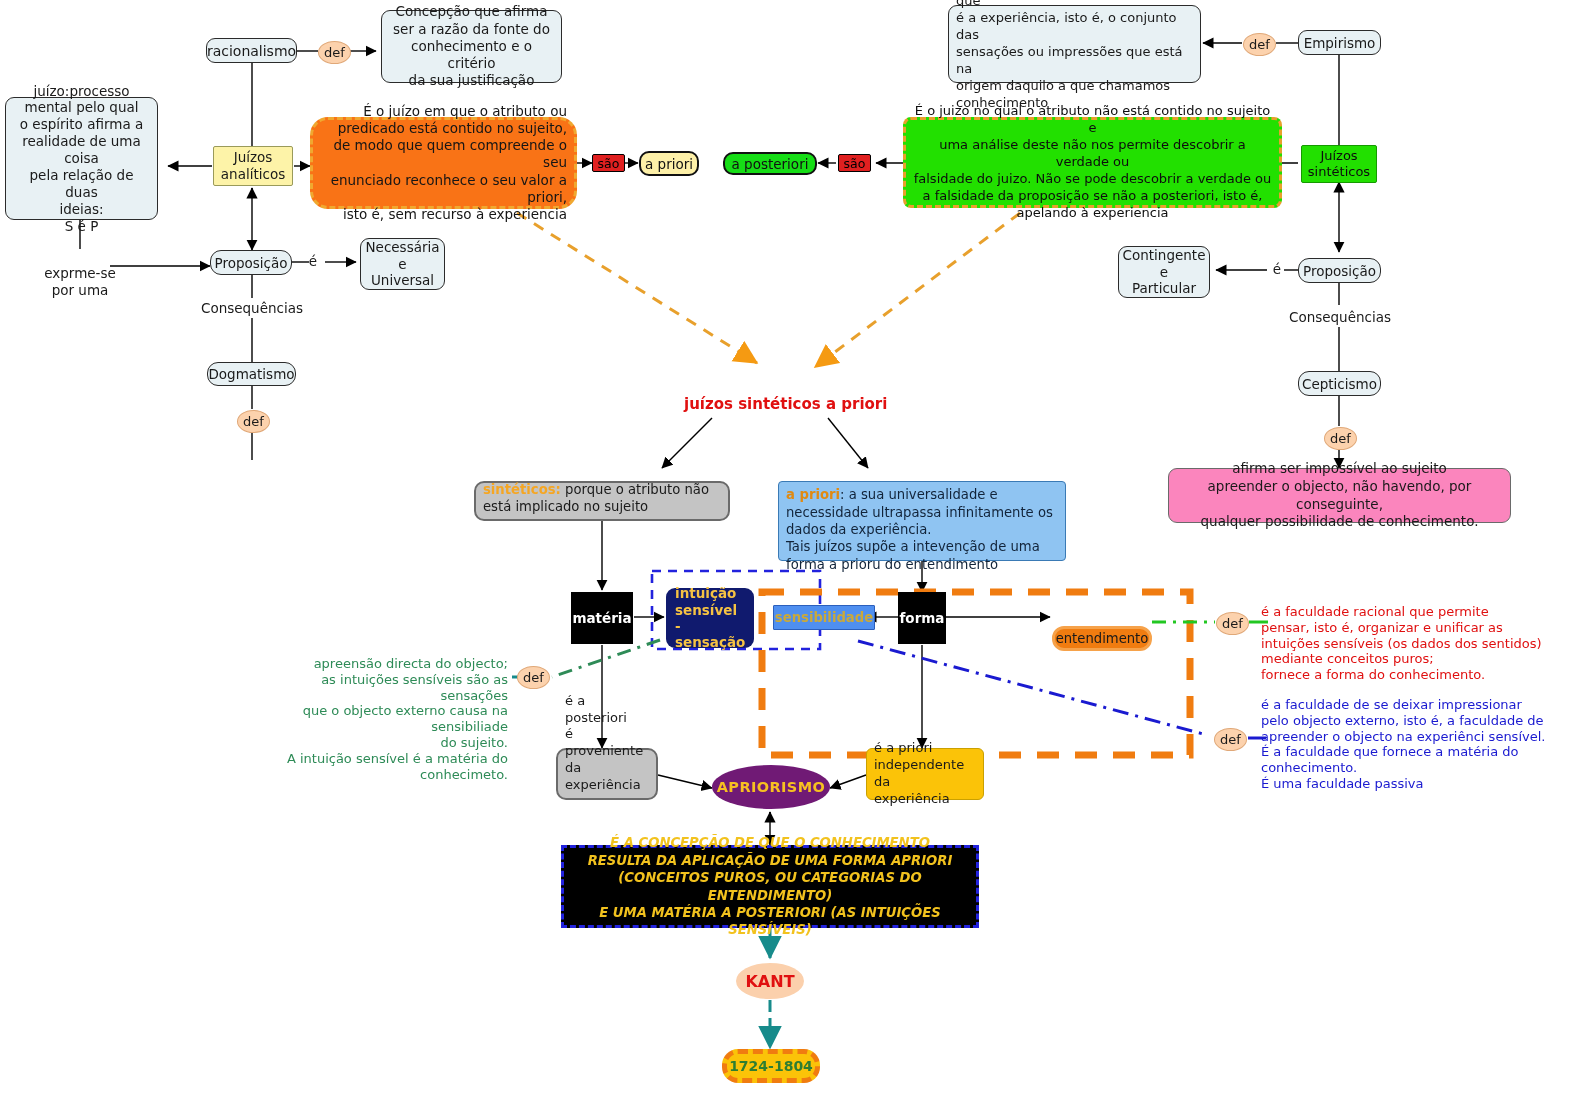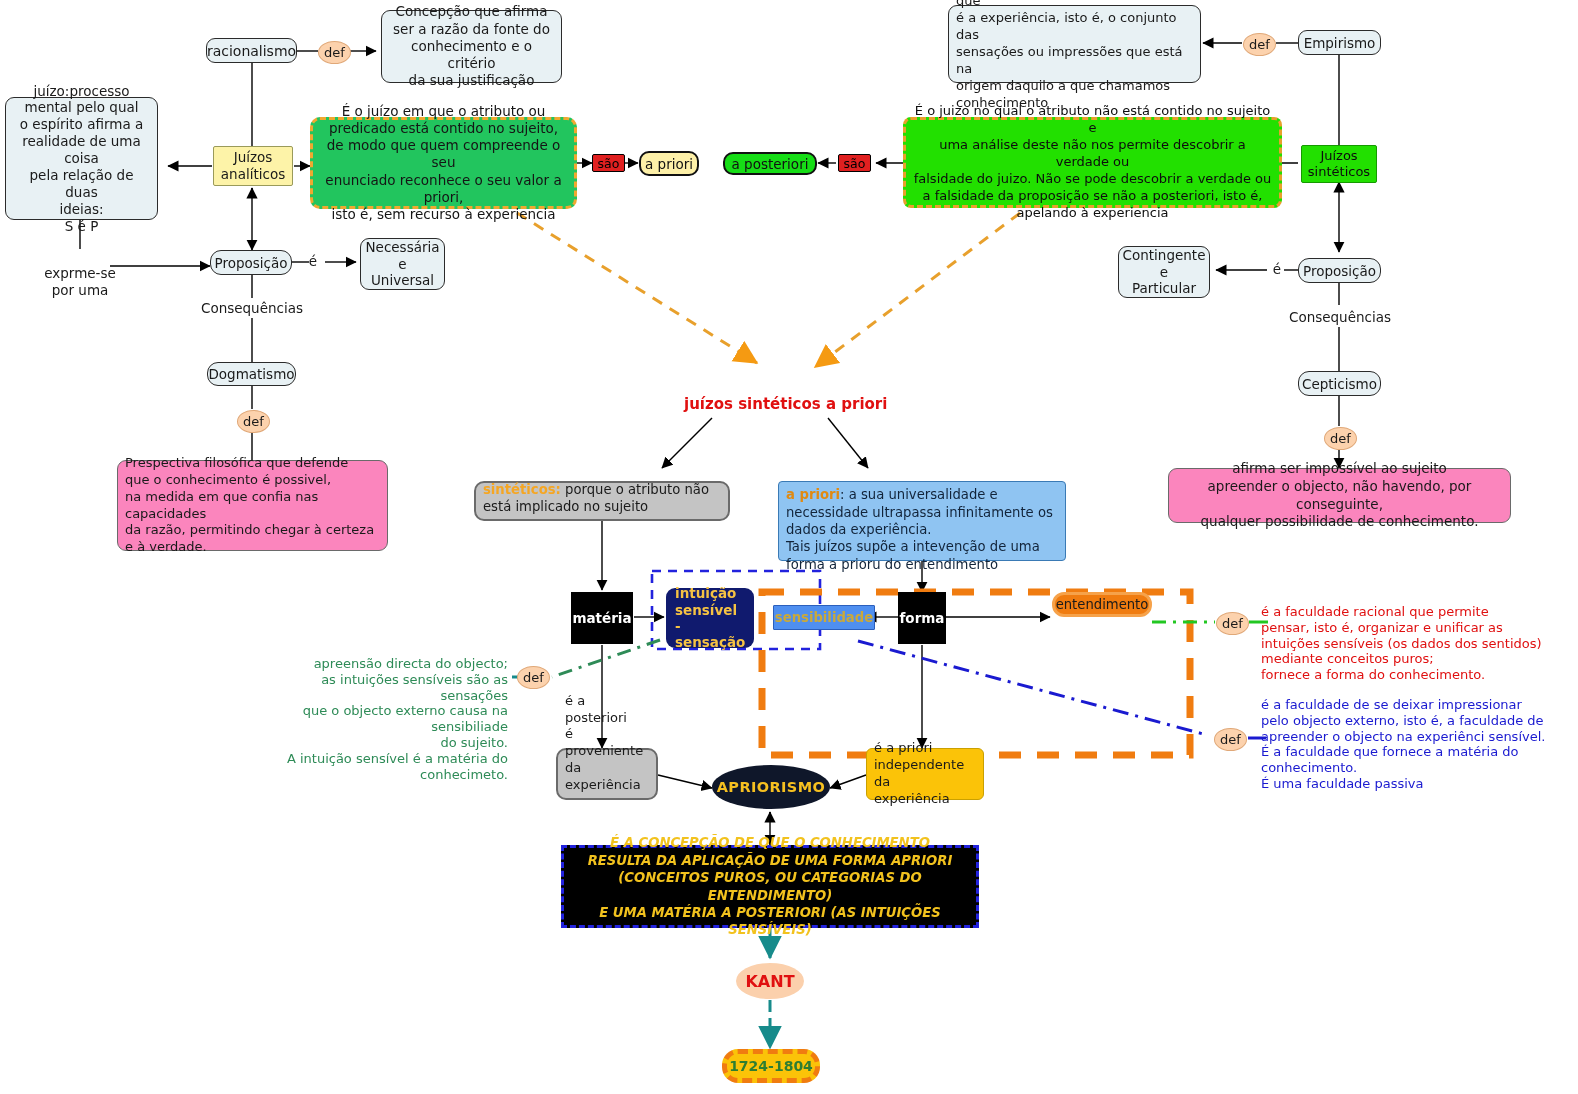--- a/index.html
+++ b/index.html
@@ -14,36 +14,36 @@
   .lite.sm{border-radius:11px;}
 
   
   .defpill{position:absolute;background:#fcd2ad;border:1px solid #e0a878;border-radius:50%;
            color:#1a1a1a;font-size:13px;display:flex;align-items:center;justify-content:center;
            width:31px;height:21px;}
 
   
   .plain{position:absolute;color:#1a1a1a;background:transparent;text-align:center;}
 
-  .yellowdash{background:#22c55e;border:3px dashed #f0a830;border-radius:10px;color:#151515;}
+  .yellowdash{background:#f97316;border:3px dashed #f0a830;border-radius:18px;color:#151515;text-align:right;}
   .greendash{background:#22e000;border:3px dashed #e8a02c;border-radius:8px;color:#0d0d0d;}
   .analitico{background:#fdf3a8;border:1px solid #9a9a5a;color:#1a1a1a;border-radius:2px;}
   .sinteticos-lbl{background:#22e000;border:1px solid #159a00;color:#0d0d0d;border-radius:2px;}
   .saochip{background:#e02020;border:1px solid #000;color:#000;font-size:12.5px;border-radius:2px;}
   .apriori-chip{background:#fdf0a8;border:2px solid #111;border-radius:10px;color:#111;}
   .aposteriori-chip{background:#16dd16;border:2px solid #111;border-radius:10px;color:#111;}
   .pinkbox{background:#fb85bd;border:1px solid #6a6a6a;border-radius:9px;color:#1a1a1a;}
   .greybox{background:#c4c4c4;border:2px solid #6a6a6a;border-radius:10px;color:#1a1a1a;align-items:flex-end;}
   .bluebox{background:#8fc4f2;border:1px solid #3a7ab5;border-radius:4px;color:#12243a;}
   .blackbox{background:#000;color:#fff;font-weight:bold;border-radius:0;}
   .navybox{background:#101a6e;color:#f5c243;border-radius:9px;font-weight:bold;}
   .sensibbox{background:#4f8ff0;border:1px solid #2b5fbc;border-radius:1px;color:#caa93a;font-weight:bold;margin-left:9px;}
   .entend{background:#f07c10;border:3px solid #f6a24a;border-radius:12px;color:#1a1a1a;}
   .goldbox{background:#fbc308;border:1px solid #caa000;border-radius:6px;color:#1a1a1a;}
-  .apriorismo{background:#0f172a;border-radius:50%;color:#f6c020;font-weight:bold;letter-spacing:.4px;}
+  .apriorismo{background:#701a75;border-radius:50%;color:#f6c020;font-weight:bold;letter-spacing:.4px;}
   .bigblack{background:#000;border:3px dashed #2222dd;color:#f2c21e;font-weight:bold;}
   .kant{background:#fbd0ac;border-radius:50%;color:#e01010;font-weight:bold;}
   .dates{background:#fbc308;border:5px dashed #f07c10;border-radius:16px;color:#2e7d32;font-weight:bold;}
 
   .rtext{position:absolute;font-weight:normal;line-height:1.22;}
   .red-t{color:#e01010;}
   .blue-t{color:#1a1ad0;}
   .green-t{color:#2e8b57;text-align:right;}
 
   .ttl-red{position:absolute;color:#e01010;font-weight:bold;font-size:15px;}
@@ -244,28 +244,20 @@
 </div>
 
 <div class="node lite sm" style="left:207px;top:362px;width:89px;height:24px;font-size:13.5px;">
   <span>Dogmatismo</span>
 </div>
 
 <div class="defpill" style="left:237px;top:410px;">
   <span>def</span>
 </div>
 
-<div class="node pinkbox pad" style="left:117px;top:460px;width:271px;height:91px;font-size:13px;line-height:1.3;white-space:pre-line;
-            justify-content:flex-start;text-align:left;">
-  <span>Prespectiva filosófica que defende
-que o conhecimento é possivel,
-na medida em que confia nas capacidades
-da razão, permitindo chegar à certeza
-e à verdade.</span>
-</div>
 
 <div class="node lite pad" style="left:948px;top:5px;width:253px;height:78px;font-size:13px;line-height:1.3;white-space:pre-line;
             justify-content:flex-start;text-align:left;">
   <span>é a corrente filosófica que defende que
 é a experiência, isto é, o conjunto das
 sensações ou impressões que está na
 origem daquilo a que chamamos
 conhecimento</span>
 </div>
 
@@ -361,21 +353,21 @@
 </div>
 
 <div class="node sensibbox" style="left:764px;top:605px;width:102px;height:25px;font-size:13.2px;">
   <span>sensibilidade</span>
 </div>
 
 <div class="node blackbox" style="left:898px;top:592px;width:48px;height:52px;font-size:13.5px;">
   <span>forma</span>
 </div>
 
-<div class="node entend" style="left:1052px;top:592px;width:100px;height:25px;font-size:13.2px;">
+<div class="node entend" style="left:1052px;top:626px;width:100px;height:25px;font-size:13.2px;">
   <span>entendimento</span>
 </div>
 
 <div class="defpill" style="left:517px;top:666px;">
   <span>def</span>
 </div>
 
 <div class="rtext green-t" style="left:258px;top:640px;width:250px;font-size:13px;white-space:pre-line;">
   <span>apreensão directa do objecto;
 as intuições sensíveis são as sensações

